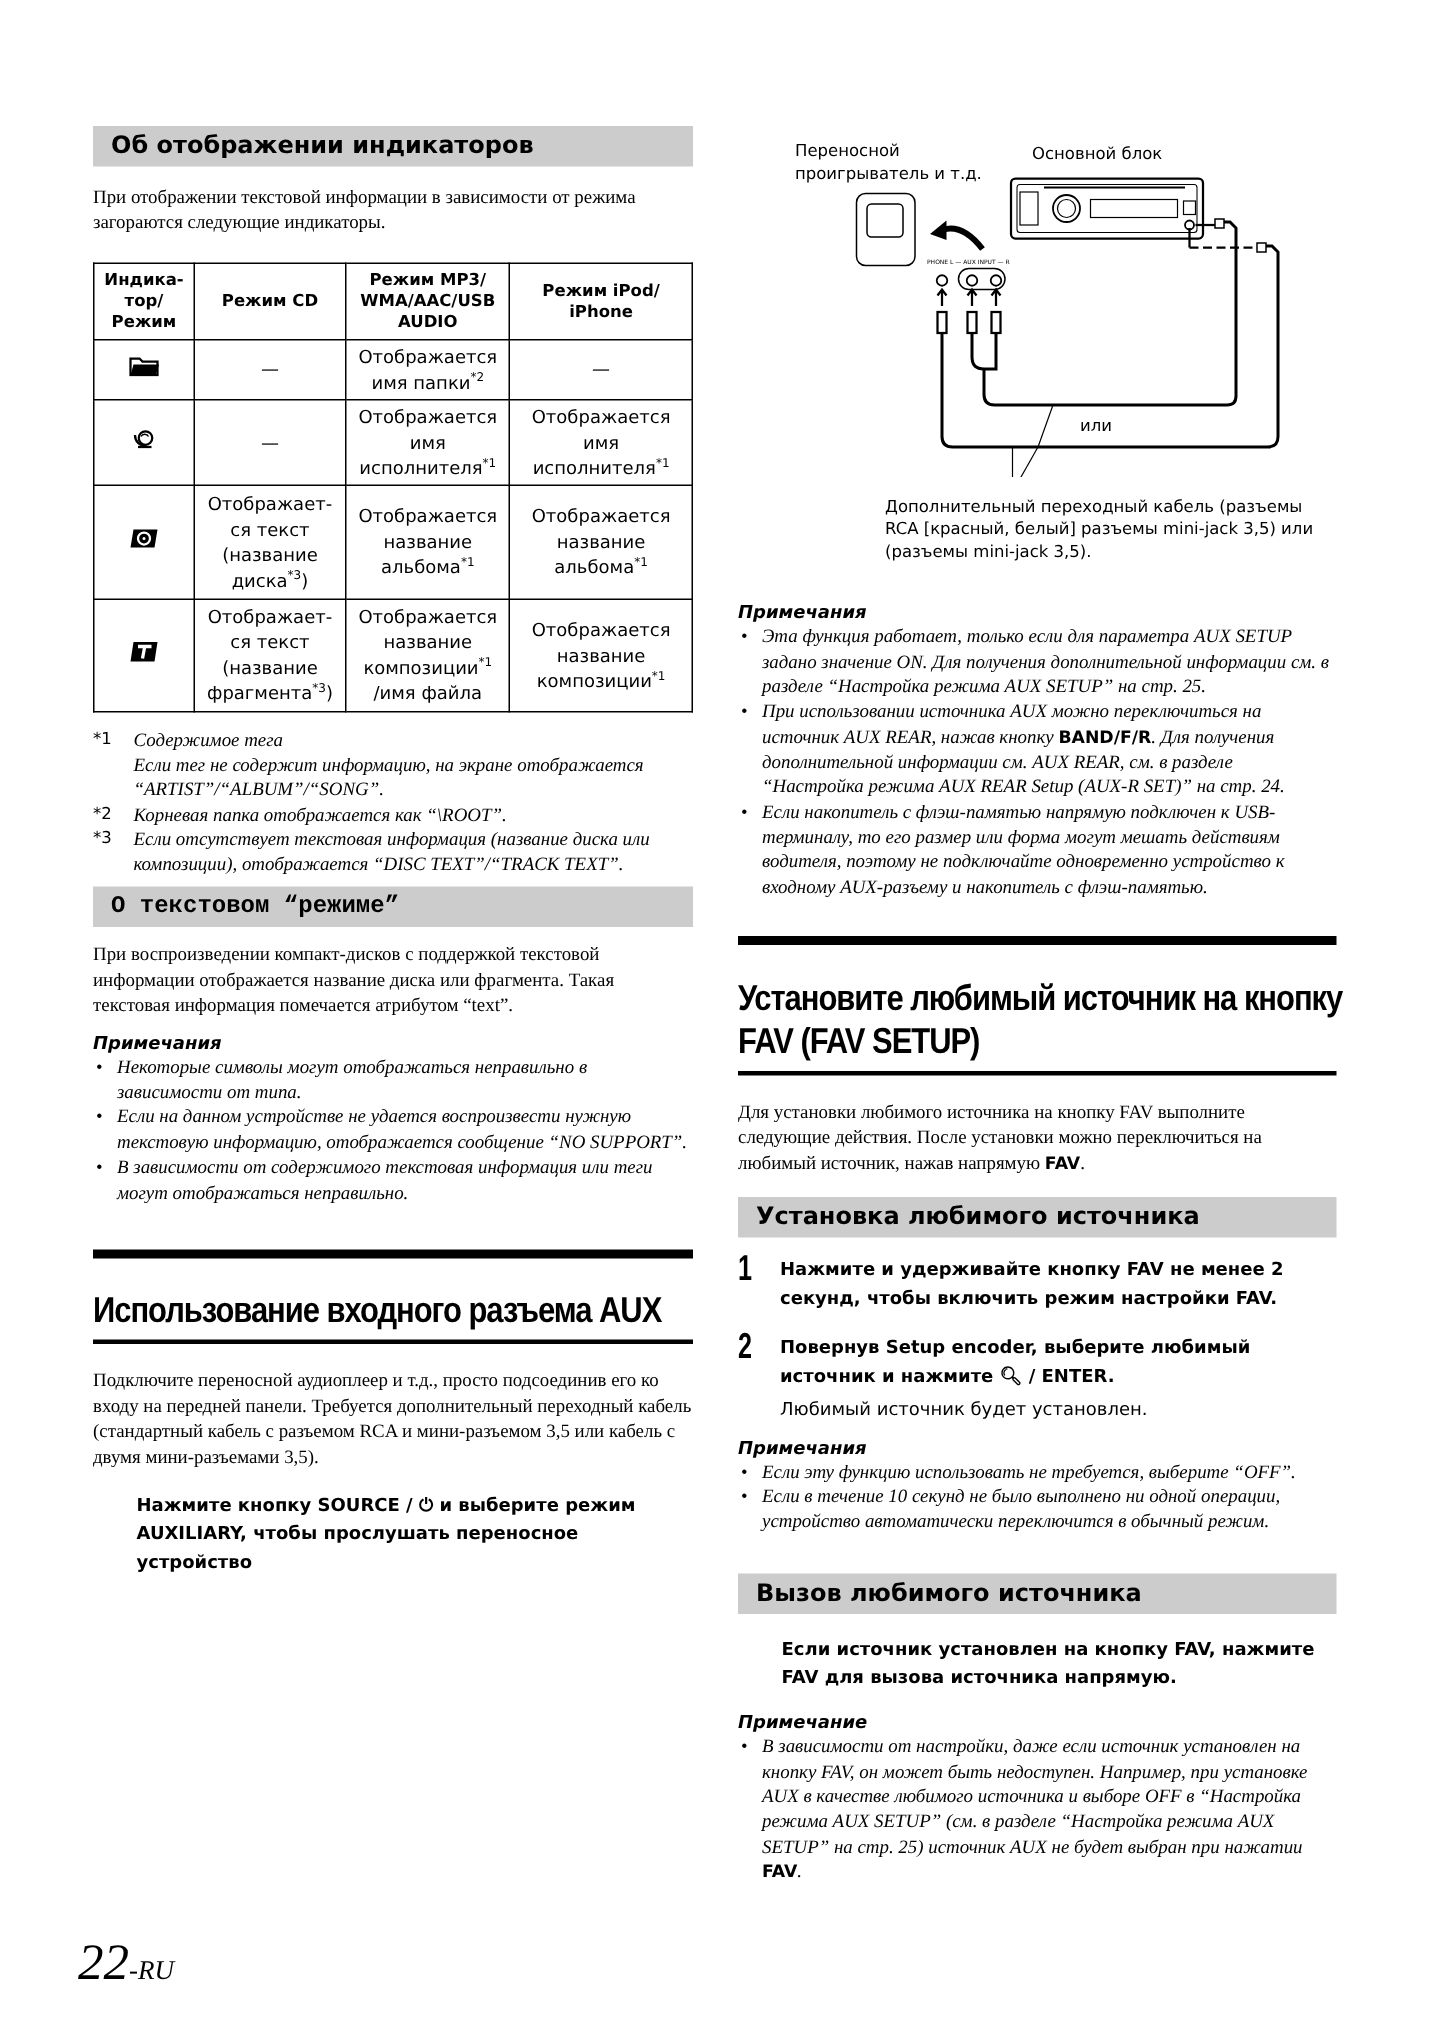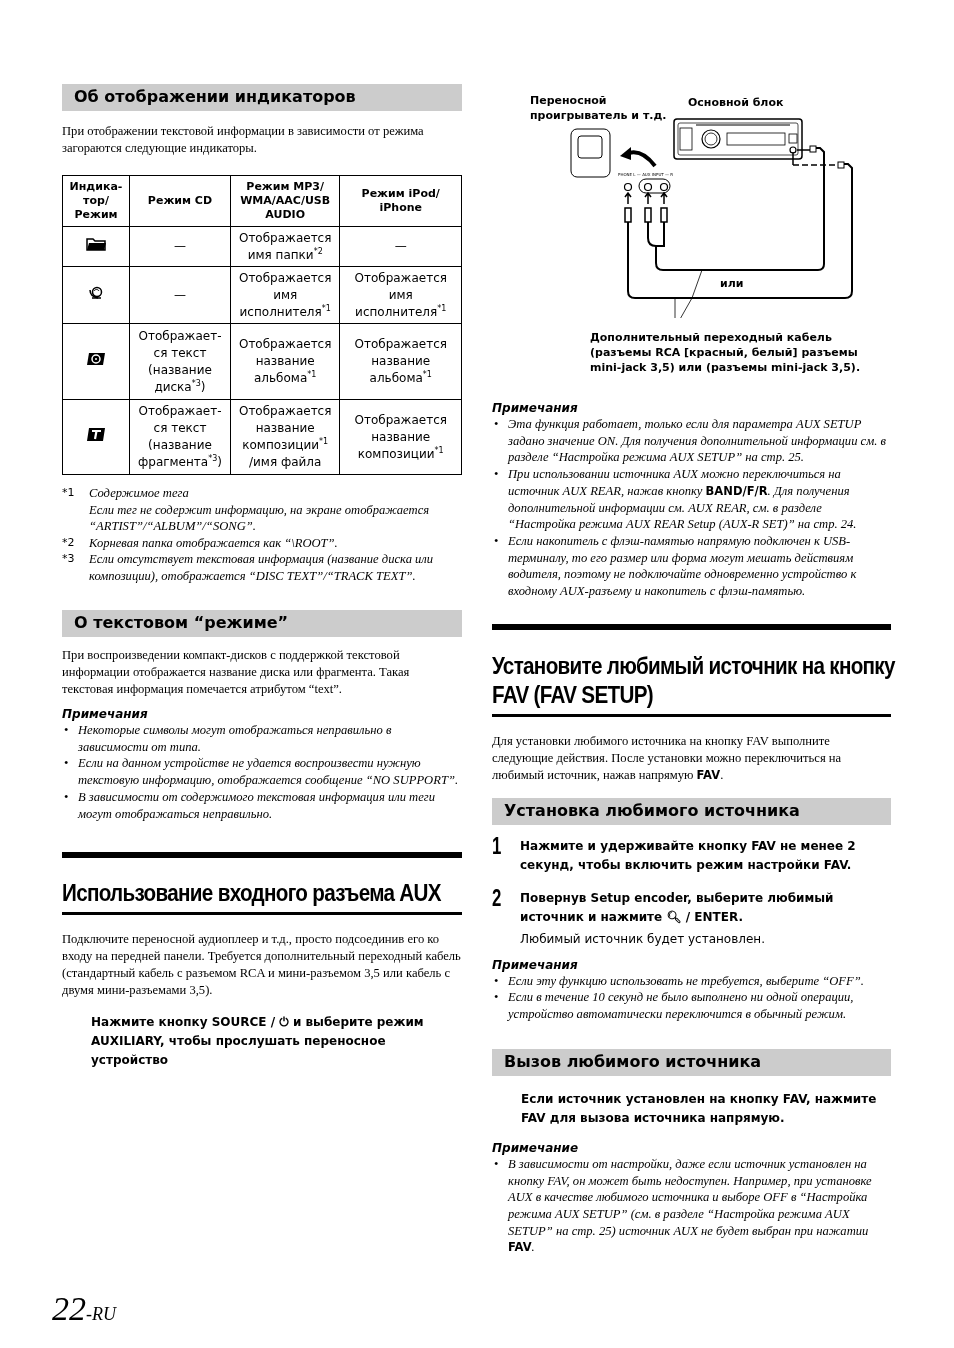--- a/index.html
+++ b/index.html
@@ -57,21 +57,21 @@
   .instr {
     font-family: "DejaVu Sans", sans-serif; font-weight: bold; font-size: 12px; line-height: 19px;
   }
   .step { display: flex; }
   .step .num {
     width: 28px; flex: none; font-family: "Liberation Sans", sans-serif; font-weight: bold;
     font-size: 24px; line-height: 24px; transform: scaleX(0.7); transform-origin: left; margin-top: -3px;
   }
   .step-sub { font-family: "DejaVu Sans", sans-serif; font-size: 12px; line-height: 18px; }
 
-  .diag-label { font-family: "DejaVu Sans", sans-serif; font-weight: bold; font-size: 11px; line-height: 15px; position: absolute; }
+  .diag-label { font-family: "DejaVu Sans", sans-serif; font-weight: normal; font-size: 11px; line-height: 15px; position: absolute; }
   .page-num { position: absolute; left: 52px; top: 1290px; font-family: "Liberation Serif", serif; font-style: italic; }
   .page-num .n { font-size: 34px; }
   .page-num .s { font-size: 18px; }
 </style>
 </head>
 <body>
 
 <div class="col col-left">
 
   <div class="gray-head">Об отображении индикаторов</div>
@@ -146,21 +146,21 @@
     <div class="fn">
       <span class="mk">*2</span>
       <div>Корневая папка отображается как “\ROOT”.</div>
     </div>
     <div class="fn">
       <span class="mk">*3</span>
       <div>Если отсутствует текстовая информация (название диска или композиции), отображается “DISC TEXT”/“TRACK TEXT”.</div>
     </div>
   </div>
 
-  <div class="gray-head" style="margin-top:26px;">О текстовом “режиме”</div>
+  <div class="gray-head" style="margin-top:7px;font-family:Liberation Mono, monospace;">О текстовом “режиме”</div>
   <p class="body-text" style="margin:10px 0 8px 0;">При воспроизведении компакт-дисков с поддержкой текстовой информации отображается название диска или фрагмента. Такая текстовая информация помечается атрибутом “text”.</p>
   <div class="notes-title">Примечания</div>
   <ul class="notes">
     <li>Некоторые символы могут отображаться неправильно в зависимости от типа.</li>
     <li>Если на данном устройстве не удается воспроизвести нужную текстовую информацию, отображается сообщение “NO SUPPORT”.</li>
     <li>В зависимости от содержимого текстовая информация или теги могут отображаться неправильно.</li>
   </ul>
 
   <div class="big-head" style="margin-top:30px;"><span>Использование входного разъема AUX</span></div>
   <p class="body-text" style="margin:16px 0 14px 0;">Подключите переносной аудиоплеер и т.д., просто подсоединив его ко входу на передней панели. Требуется дополнительный переходный кабель (стандартный кабель с разъемом RCA и мини-разъемом 3,5 или кабель с двумя мини-разъемами 3,5).</p>

